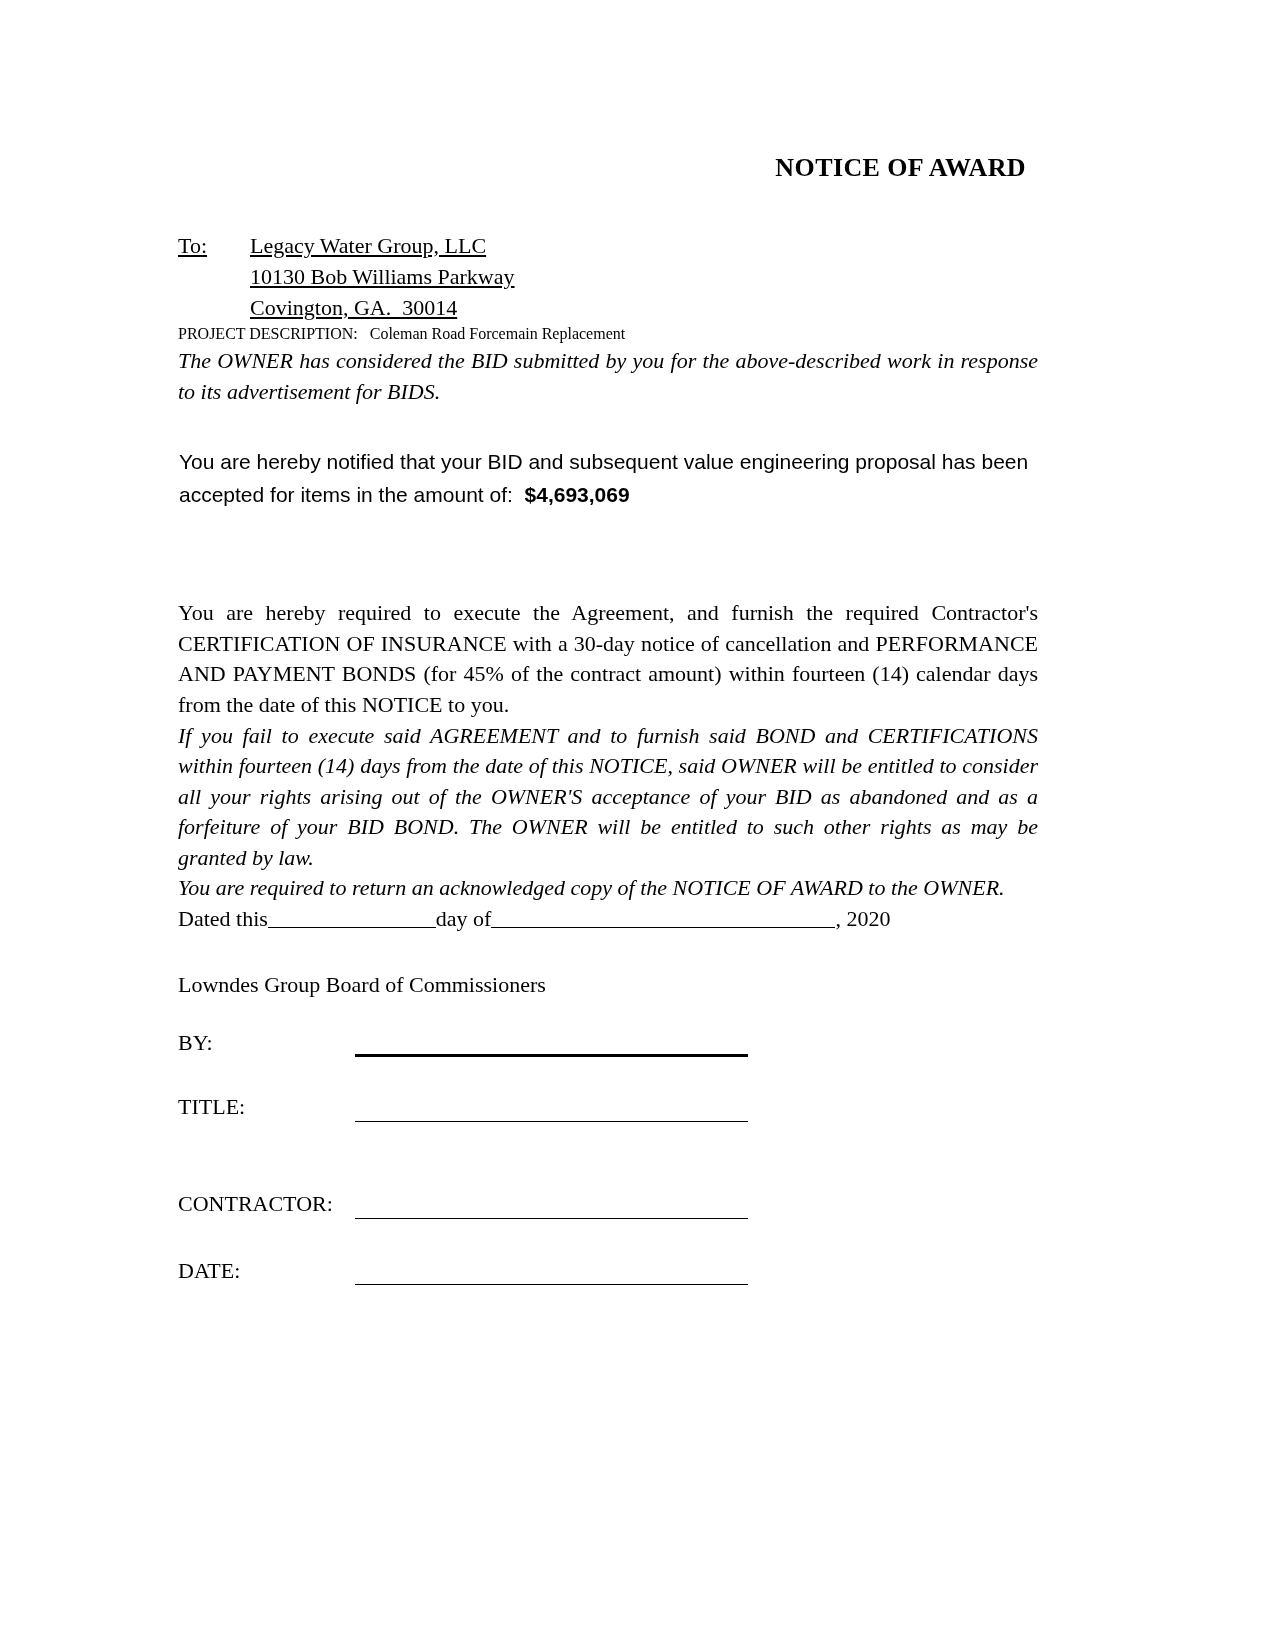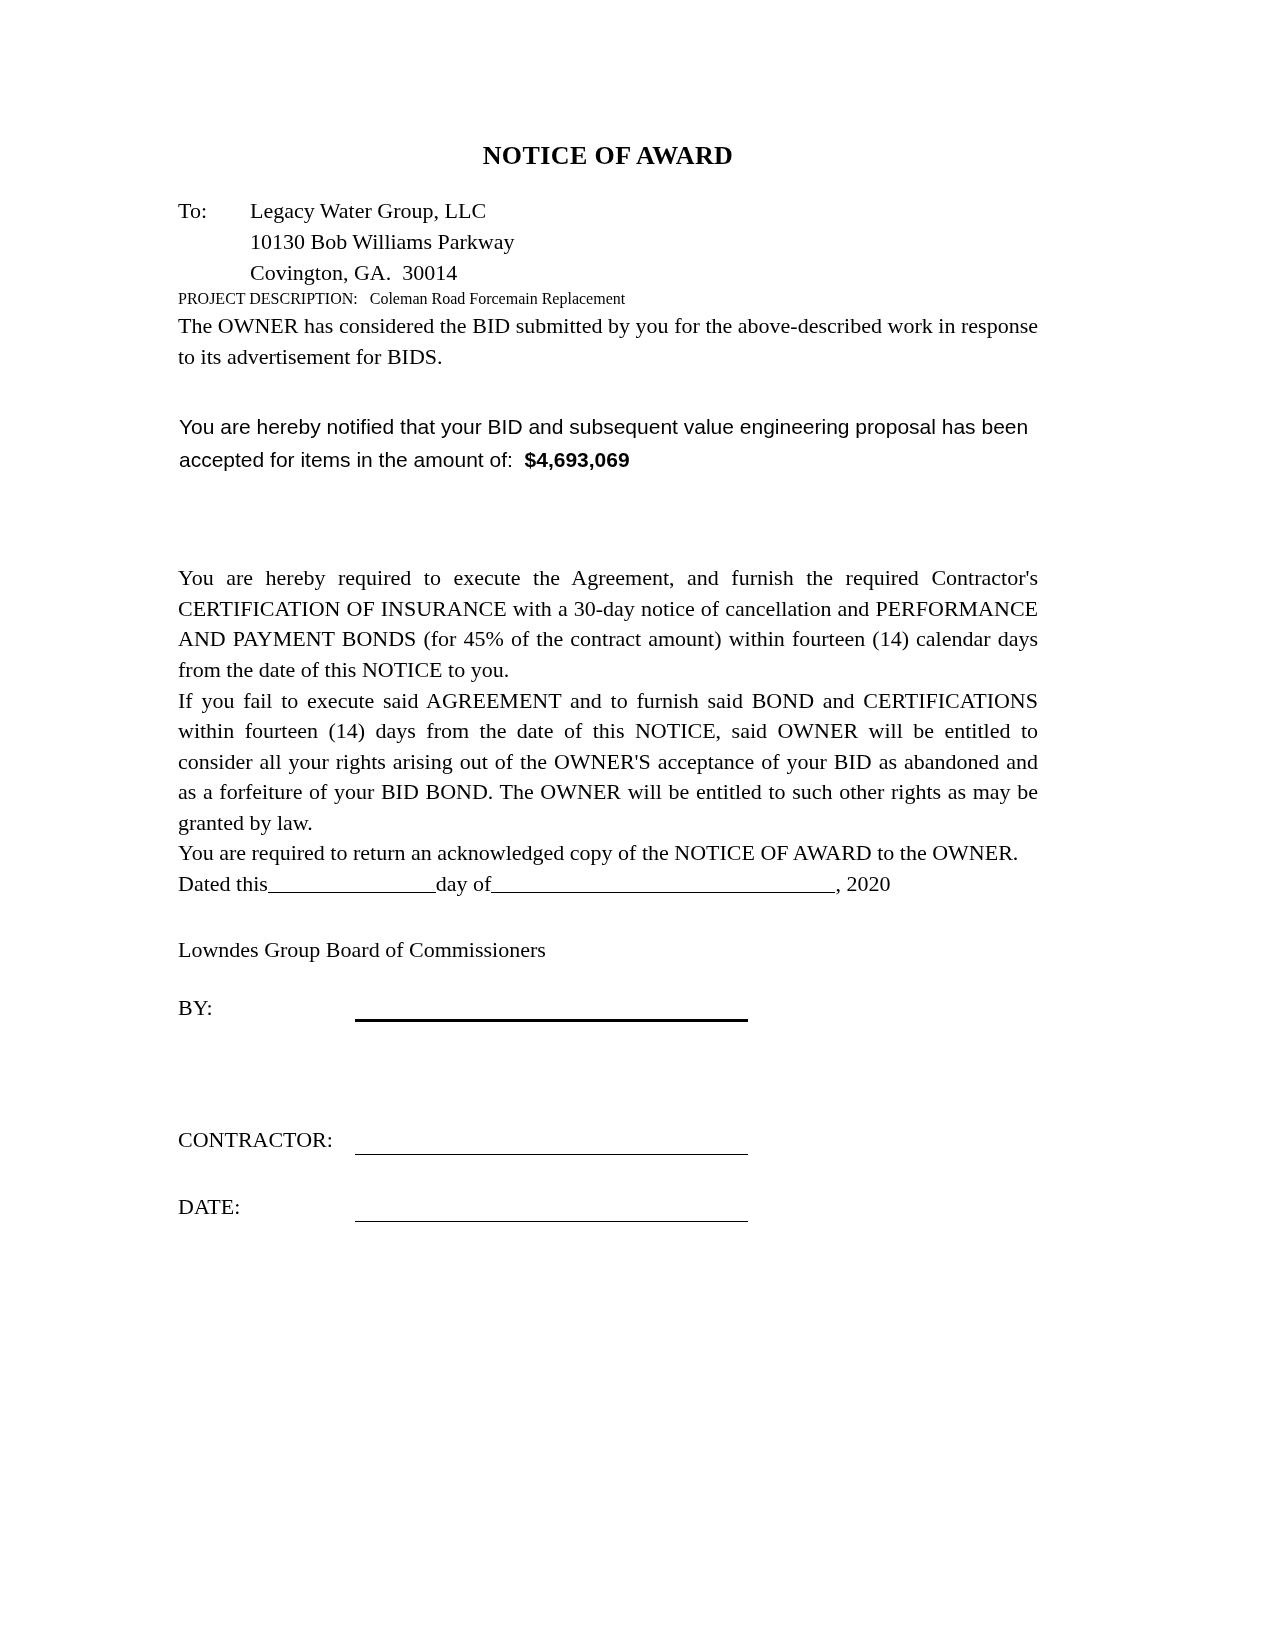--- a/index.html
+++ b/index.html
@@ -20,34 +20,35 @@
   }
   .content {
     position: absolute;
     left: 178px;
     top: 0;
     width: 860px;
   }
 
   
   .doc-title {
-    text-align: center;
+    text-align: right;
     font-weight: bold;
     font-size: 26px;
     letter-spacing: 0.4px;
-    margin: 0;
+    margin: 12px;
     padding-top: 142px;
     line-height: 1.1;
   }
 
   
   .to-block {
-    margin-top: 24px;
+    margin-top: 47px;
     font-size: 22px;
     line-height: 1.42;
+    text-decoration: underline;
   }
   .to-row {
     display: flex;
   }
   .to-label {
     width: 72px;
     flex: 0 0 72px;
   }
   .to-lines {
     flex: 1 1 auto;
@@ -64,21 +65,21 @@
   }
 
   
   p.body-par {
     font-size: 22px;
     line-height: 1.39;
     text-align: justify;
     text-justify: inter-word;
     margin: 0;
   }
-  .gap-par { margin-top: 29px; }
+  .gap-par { margin-top: 29px; font-style: italic; }
 
   
   .amount-par {
     font-family: "Liberation Sans", "DejaVu Sans", sans-serif;
     font-size: 21px;
     line-height: 1.55;
     margin: 1px;
     margin-top: 39px;
     text-align: left;
   }
@@ -182,20 +183,24 @@
 
     <div class="sig-block">
 
       <div class="sig-row">
         <span class="sig-label">BY:</span>
         <span class="sig-rule thick"></span>
       </div>
 
       <div class="sig-gap-sm"></div>
 
+      <div class="sig-row">
+        <span class="sig-label">TITLE:</span>
+        <span class="sig-rule"></span>
+      </div>
 
       <div class="sig-gap-lg"></div>
 
       <div class="sig-row">
         <span class="sig-label">CONTRACTOR:</span>
         <span class="sig-rule"></span>
       </div>
 
       <div class="sig-gap-md"></div>
 

